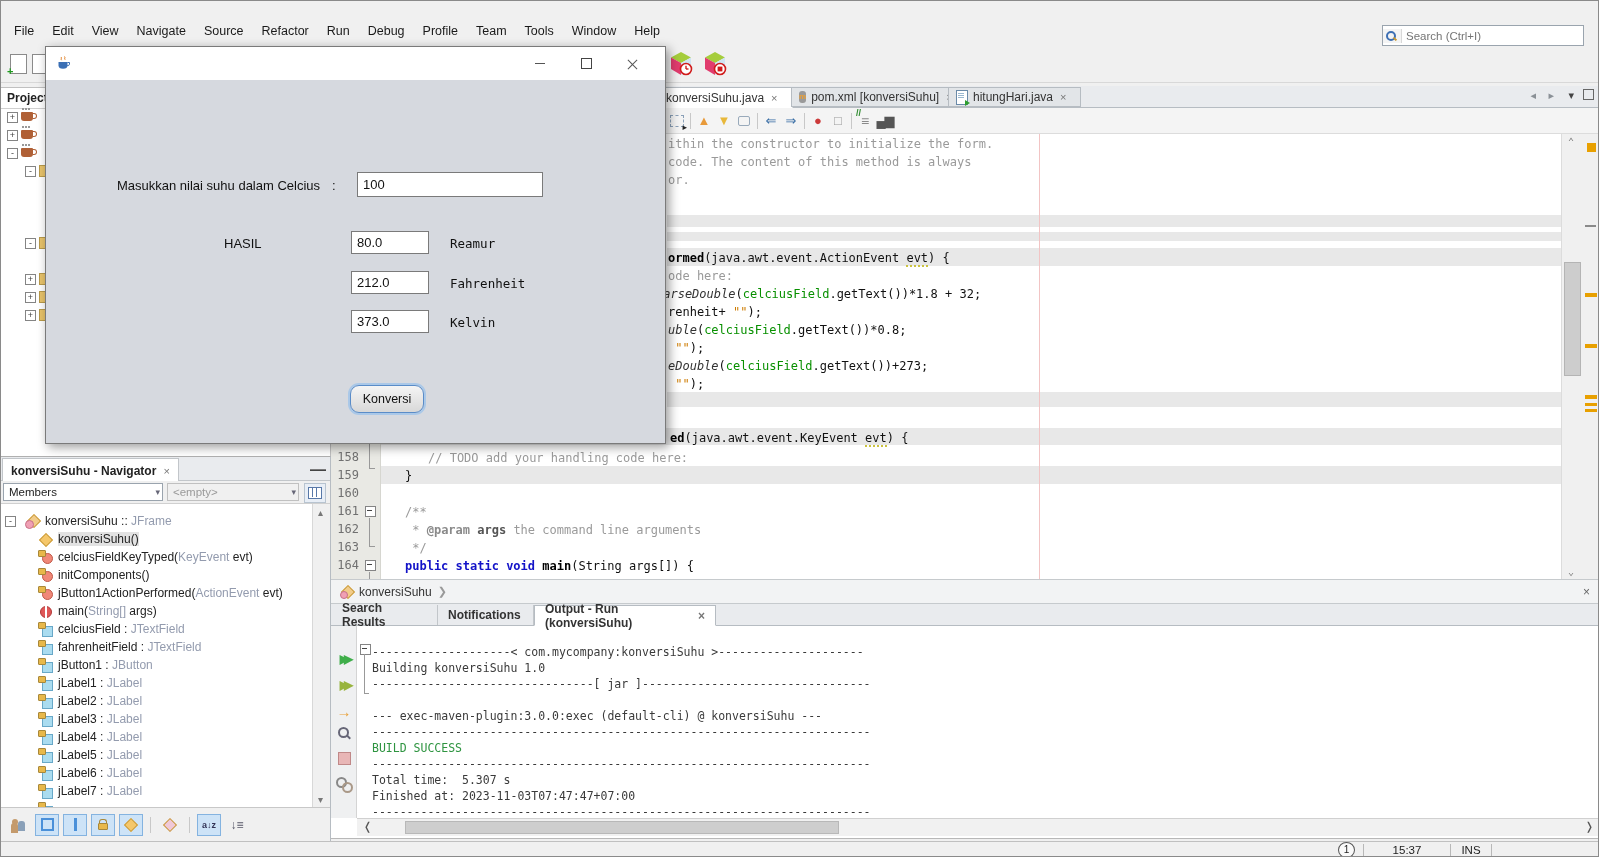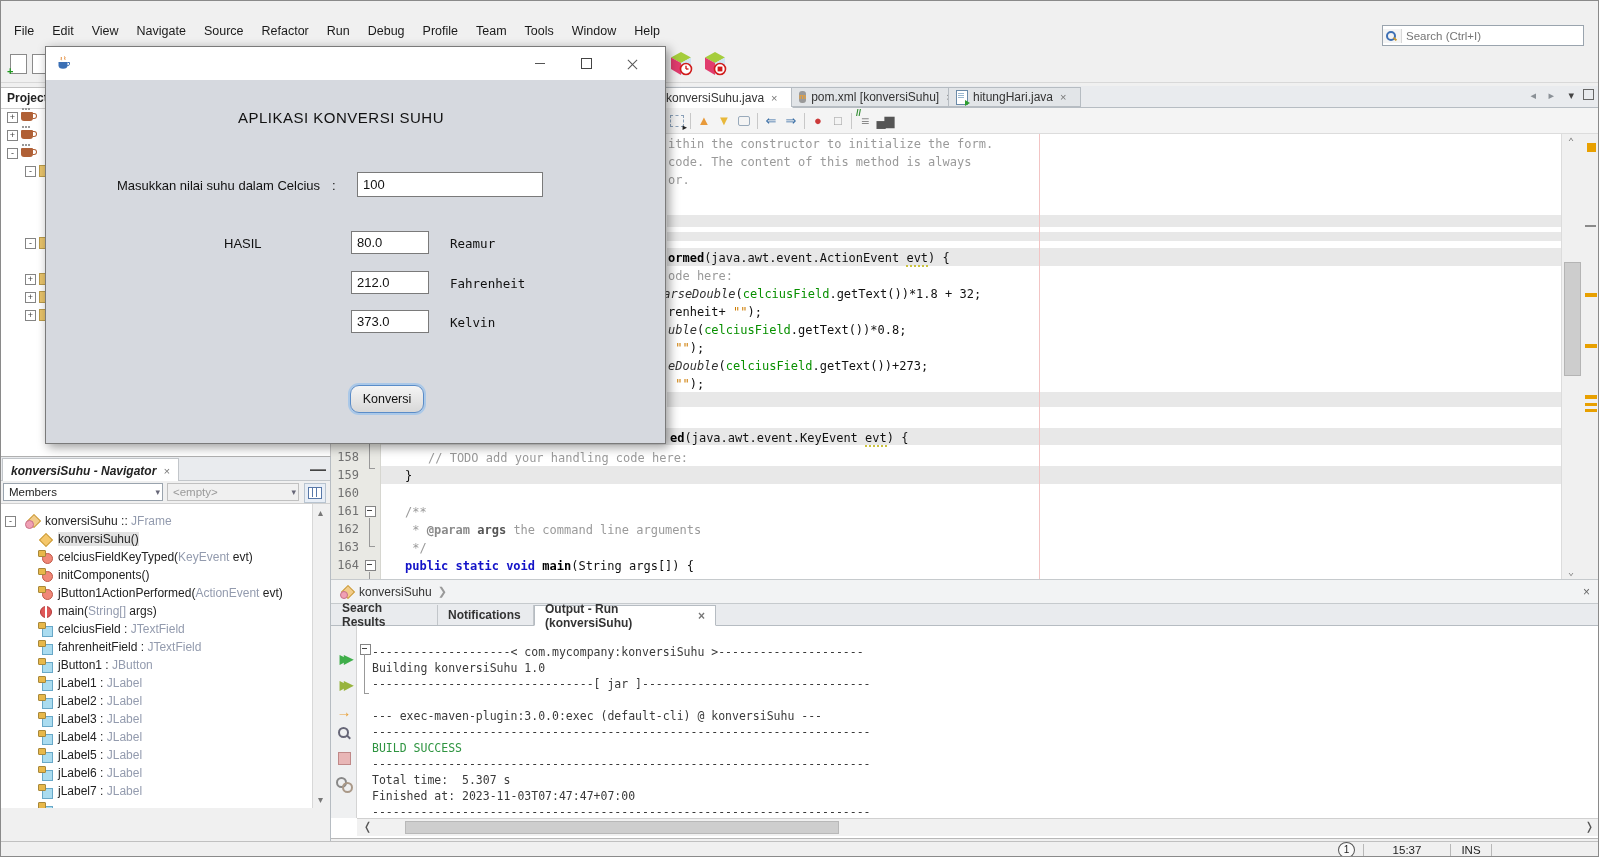--- a/index.html
+++ b/index.html
@@ -100,21 +100,21 @@
   .rgears:before{content:"";position:absolute;left:0;top:0;width:7px;height:7px;border:2px solid #888;border-radius:50%;}
   .rgears:after{content:"";position:absolute;left:6px;top:5px;width:7px;height:7px;border:2px solid #a98;border-radius:50%;}
   .oline{position:absolute;white-space:pre;font-family:"DejaVu Sans Mono",monospace;font-size:11.5px;line-height:16px;color:#3a3a3a;}
   .oline.grn{color:#2e9440;}
   #ohscroll{position:absolute;left:26px;top:214px;right:0;height:18px;background:#f1f1f1;border-top:1px solid #d0d0d0;box-sizing:border-box;}
   #ohscroll .arr{position:absolute;top:1px;font-size:11px;color:#555;}
   #ohscroll .thumb{position:absolute;left:48px;top:2px;width:434px;height:13px;background:#cecece;border:1px solid #b8b8b8;box-sizing:border-box;}
   
   #navigator{left:0;top:455px;width:330px;height:385px;background:#f0f0f0;border-top:1px solid #b0b0b0;border-right:1px solid #b6bcc2;box-sizing:border-box;}
   #nav-hdr{position:absolute;left:0;top:0;width:329px;height:24px;background:#e9ebee;border-bottom:1px solid #c2c6ca;box-sizing:border-box;}
-  #nav-tab{position:absolute;left:1px;top:1px;height:23px;background:#fff;border:1px solid #c2c6ca;border-bottom:none;display:flex;align-items:center;padding:0 8px;font-size:12px;font-weight:bold;color:#222;font-style:italic;}
+  #nav-tab{position:absolute;left:1px;top:1px;height:23px;background:#fff;border:1px solid #c2c6ca;border-bottom:none;display:flex;align-items:center;padding:0 8px;font-size:12px;font-weight:bold;color:#222;}
   #nav-tab .x{margin-left:7px;color:#777;font-weight:normal;font-size:11px;}
   #nav-min{position:absolute;right:8px;top:4px;width:12px;height:12px;color:#444;font-weight:bold;}
   #nav-filters{position:absolute;left:0;top:24px;width:329px;height:23px;background:#f0f0f0;border-bottom:1px solid #d0d0d0;box-sizing:border-box;}
   .combo{position:absolute;top:2px;height:18px;border:1px solid #9aa4ae;background:#fff;font-size:11.5px;color:#222;display:flex;align-items:center;padding-left:5px;box-sizing:border-box;}
   .combo .cv{position:absolute;right:2px;color:#667;font-size:9px;}
   .combo.dis{background:#f0f0f0;color:#9a9a9a;border-color:#c0c0c0;}
   .colbtn{position:absolute;right:4px;top:2px;width:20px;height:18px;border:1px solid #b8c4d0;background:#e8eef6;}
   .colbtn:before{content:"";position:absolute;left:3px;top:3px;width:12px;height:10px;border:1px solid #5878a8;background:#fff;}
   .colbtn:after{content:"";position:absolute;left:7px;top:3px;width:1px;height:10px;background:#5878a8;box-shadow:4px 0 0 #5878a8;}
   #nav-tree{position:absolute;left:0;top:47px;width:311px;height:304px;background:#fff;overflow:hidden;}
@@ -489,20 +489,44 @@
         </div>
         <div class="titem" style="top: 296px; left: 36px;">
           <span class="nic nic-fld"></span>
           <span><span class="t1"></span></span>
         </div>
       </div>
     <div id="nav-scroll">
       <div style="position:absolute;left:5px;top:3px;">▴</div>
       <div style="position:absolute;left:5px;bottom:3px;">▾</div>
     </div>
+    <div id="nav-toolbar">
+      <span class="fbtn">
+          <span class="ppl"></span>
+        </span>
+      <span class="fbtn tog">
+          <span style="width:9px;height:9px;border:2px solid #4a90d9;display:inline-block;"></span>
+        </span>
+      <span class="fbtn tog">
+          <span style="width:3px;height:13px;background:#4a90d9;display:inline-block;"></span>
+        </span>
+      <span class="fbtn tog">
+          <span class="locksm"></span>
+        </span>
+      <span class="fbtn tog">
+          <span class="dmnd"></span>
+        </span>
+      <span class="esep"></span>
+      <span class="fbtn">
+          <span class="dmnd" style="background:#f0c8d8;"></span>
+        </span>
+      <span class="esep"></span>
+      <span class="fbtn tog" style="font-size:9px;font-weight:bold;color:#335;">a↓z</span>
+      <span class="fbtn" style="color:#556;">↓≡</span>
+    </div>
   </div>
 
   <div class="a" id="statusbar">
     <span class="bubble">1</span>
     <span style="width:8px;"></span>
       <span class="ssep"></span>
     <span style="width:86px;text-align:center;">15:37</span>
     <span class="ssep"></span>
     <span style="width:40px;text-align:center;">INS</span>
     <span class="ssep"></span>
@@ -522,21 +546,20 @@
             <div class="g-min"></div>
           </div>
         <div class="dbtn">
             <div class="g-max"></div>
           </div>
         <div class="dbtn">
             <div class="g-x"></div>
           </div>
       </div>
     </div>
-    <div class="heading">APLIKASI KONVERSI SUHU</div>
     <div class="lab" style="left:71px;top:131px;">Masukkan nilai suhu dalam Celcius</div>
     <div class="lab" style="left:286px;top:131px;">:</div>
     <input class="jfield" style="left: 311px; top: 125px; width: 186px; height: 25px;" value="100">
     <div class="lab" style="left:178px;top:189px;">HASIL</div>
     <div id="dlg-results">
         <div class="jfield" style="left: 305px; top: 184px; width: 78px; height: 23px;">80.0</div>
         <div class="unit" style="left: 404px; top: 189px;">Reamur</div>
         <div class="jfield" style="left: 305px; top: 224px; width: 78px; height: 23px;">212.0</div>
         <div class="unit" style="left: 404px; top: 229px;">Fahrenheit</div>
         <div class="jfield" style="left: 305px; top: 263px; width: 78px; height: 23px;">373.0</div>

